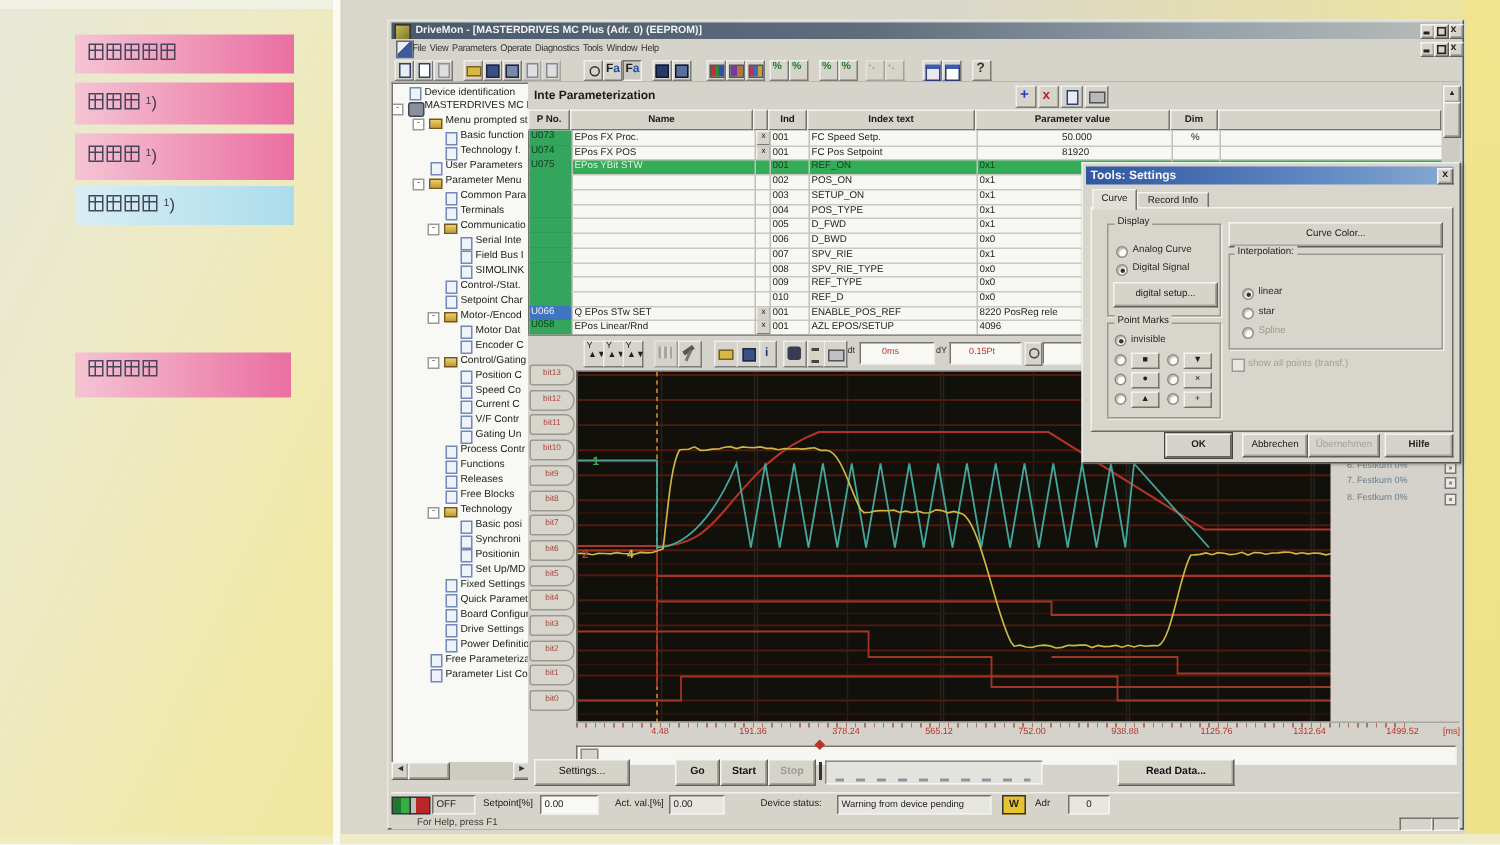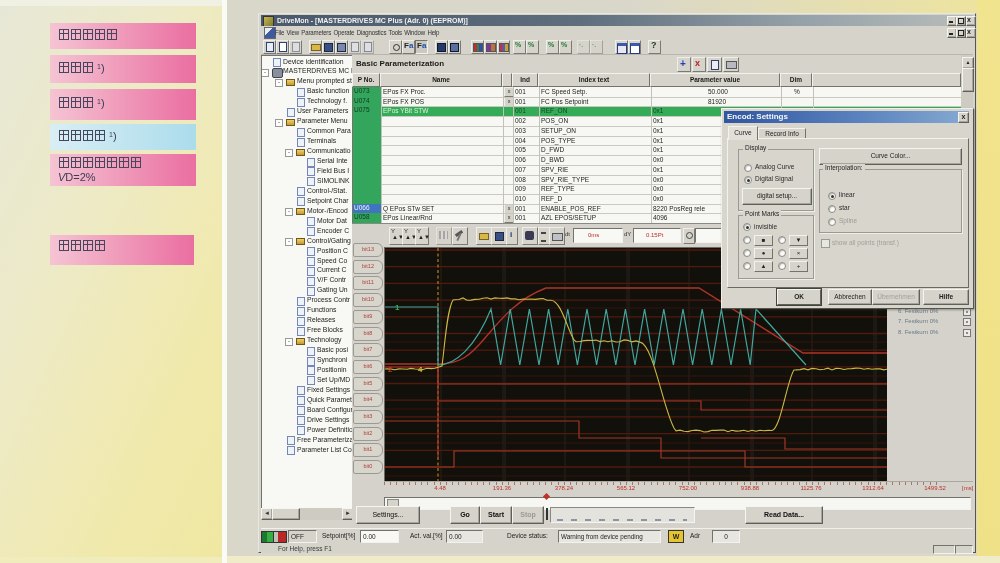--- a/index.html
+++ b/index.html
@@ -49,23 +49,20 @@
       <div style="margin:6px 0 0 8px;font-size:11px;color:#3c3c55;"><i class="cj"></i><i class="cj"></i><i class="cj"></i><i class="cj"></i><i class="cj"></i></div>
     </div>
   <div class="abs" style="left:50px;top:55px;width:146px;height:28px;background:linear-gradient(90deg,#f7c3d3,#ef6da2);">
       <div style="margin:7px 0 0 8px;font-size:11px;color:#3c3c55;"><i class="cj"></i><i class="cj"></i><i class="cj"></i> <span class="cjs">1</span>)</div>
     </div>
   <div class="abs" style="left:50px;top:89px;width:146px;height:31px;background:linear-gradient(90deg,#f7c3d3,#ef6da2);">
       <div style="margin:8px 0 0 8px;font-size:11px;color:#3c3c55;"><i class="cj"></i><i class="cj"></i><i class="cj"></i> <span class="cjs">1</span>)</div>
     </div>
   <div class="abs" style="left:50px;top:124px;width:146px;height:26px;background:linear-gradient(90deg,#d8eef5,#a9dced);">
       <div style="margin:6px 0 0 8px;font-size:11px;color:#3c3c55;"><i class="cj"></i><i class="cj"></i><i class="cj"></i><i class="cj"></i> <span class="cjs">1</span>)</div>
-    </div>
-  <div class="abs" style="left:50px;top:154px;width:146px;height:32px;background:linear-gradient(90deg,#f7c3d3,#ef6da2);">
-      <div style="margin:2px 0 0 8px;font-size:11px;line-height:14px;color:#3c3c55;"><i class="cj"></i><i class="cj"></i><i class="cj"></i><i class="cj"></i><i class="cj"></i><i class="cj"></i><i class="cj"></i><br><i>V</i>D=2%</div>
     </div>
   <div class="abs" style="left:50px;top:235px;width:144px;height:30px;background:linear-gradient(90deg,#f7c3d3,#ef6da2);">
       <div style="margin:5px 0 0 8px;font-size:11px;color:#3c3c55;"><i class="cj"></i><i class="cj"></i><i class="cj"></i><i class="cj"></i></div>
     </div>
 
   <div class="abs" id="win" style="left:258px;top:13px;width:716px;height:538px;background:#d6d3cb;border-top:1px solid #e8e8e2;border-left:1px solid #e8e8e2;border-right:1px solid #55554f;border-bottom:1px solid #55554f;">
 
     <div class="abs" style="left:2px;top:1px;width:712px;height:11px;background:linear-gradient(90deg,#48586c 0%,#5e6e7e 45%,#93a0a8 75%,#b9bdba 100%);">
       <div class="abs" style="left:2px;top:1px;width:9px;height:9px;background:linear-gradient(135deg,#c8b84a,#7a7a30);border:1px solid #333;"></div>
       <div class="abs" style="left:16px;top:2px;font-size:7px;font-weight:bold;color:#f2f2f0;white-space:nowrap;">DriveMon - [MASTERDRIVES MC Plus (Adr. 0) (EEPROM)]</div>
@@ -262,21 +259,21 @@
       <div class="tic" style="left:25px;top:390.0499999999997px;"></div>
       <div class="ti" style="left:35px;top:389.5499999999997px;">Parameter List Compl</div>
       </div>
       <div class="abs" id="treehsb" style="left:0px;top:453px;width:91px;height:12px;background:#cecbc3;">
         <div class="abs btn" style="left:0px;top:0px;width:10px;height:10px;font-size:6px;text-align:center;line-height:9px;color:#333;">◄</div>
         <div class="abs btn" style="left:81px;top:0px;width:10px;height:10px;font-size:6px;text-align:center;line-height:9px;color:#333;">►</div>
         <div class="abs btn" style="left:11px;top:0px;width:26px;height:10px;"></div>
       </div>
       <div class="abs" id="rpane" style="left:91px;top:0px;width:621px;height:471px;background:#d6d3cb;">
       <div class="abs" style="left:0;top:0;width:621px;height:18px;background:#d6d3cb;">
-      <div class="abs" style="left:4px;top:4px;font-size:8px;font-weight:bold;color:#1a1a18;">Basic Parameterization</div>
+      <div class="abs" style="left:4px;top:4px;font-size:8px;font-weight:bold;color:#1a1a18;">Inte Parameterization</div>
       <div class="abs tbtn" style="left:325px;top:2px;width:12px;height:13px;">
               <div style="position:absolute;left:2px;top:0px;font-size:10px;font-weight:bold;color:#2040c0;">+</div>
             </div>
       <div class="abs tbtn" style="left:340px;top:2px;width:12px;height:13px;">
               <div style="position:absolute;left:2px;top:0px;font-size:9px;font-weight:bold;color:#c02020;">x</div>
             </div>
       <div class="abs tbtn" style="left:355px;top:2px;width:13px;height:13px;">
               <div class="di" style="left:3px;top:2px;"></div>
             </div>
       <div class="abs tbtn" style="left:371px;top:2px;width:14px;height:13px;">
@@ -603,21 +600,21 @@
 
     <div class="abs" id="helpbar" style="left:2px;top:531px;width:712px;height:8px;background:#d6d3cb;">
       <div class="abs" style="left:17px;top:0px;font-size:6.5px;color:#3a3a38;">For Help, press F1</div>
       <div class="abs sunken" style="left:672px;top:0px;width:20px;height:7px;background:#d6d3cb;font-size:5px;color:#555;text-align:center;"></div>
       <div class="abs sunken" style="left:694px;top:0px;width:16px;height:7px;background:#d6d3cb;"></div>
     </div>
   </div>
 
   <div class="abs" id="dlg" style="left:721px;top:108px;width:251px;height:199px;background:#d8d5cd;border-top:1px solid #f0f0ea;border-left:1px solid #f0f0ea;border-right:1px solid #55554f;border-bottom:1px solid #55554f;box-shadow:1px 1px 2px rgba(60,60,50,.45);">
     <div class="abs" style="left:2px;top:2px;width:245px;height:12px;background:linear-gradient(90deg,#2e56a4,#5c86c4 60%,#84aad4);">
-      <div class="abs" style="left:3px;top:1px;font-size:8px;font-weight:bold;color:#f6f6f4;white-space:nowrap;">Encod: Settings</div>
+      <div class="abs" style="left:3px;top:1px;font-size:8px;font-weight:bold;color:#f6f6f4;white-space:nowrap;">Tools: Settings</div>
       <div class="abs btn" style="left:234px;top:1px;width:9px;height:9px;font-size:7px;font-weight:bold;color:#222;text-align:center;line-height:8px;">x</div>
     </div>
 
     <div class="abs raised" style="left:6px;top:17px;width:28px;height:13px;border-bottom:none;background:#e2dfd8;z-index:3;font-size:6.5px;color:#222;text-align:center;line-height:12px;">Curve</div>
     <div class="abs raised" style="left:36px;top:19px;width:46px;height:11px;font-size:6.5px;color:#222;text-align:center;line-height:10px;">Record Info</div>
     <div class="abs" style="left:5px;top:29px;width:240px;height:148px;background:#d8d5cd;border-top:1px solid #f2f2ec;border-left:1px solid #f2f2ec;border-right:1px solid #6a6a64;border-bottom:1px solid #6a6a64;"></div>
 
     <div class="abs etch" style="left:16px;top:40px;width:74px;height:60px;"></div>
     <div class="abs" style="left:21px;top:35px;background:#d8d5cd;padding:0 2px;font-size:6.5px;color:#222;">Display</div>
     <div class="abs radio" style="left:22px;top:55px;"></div>

